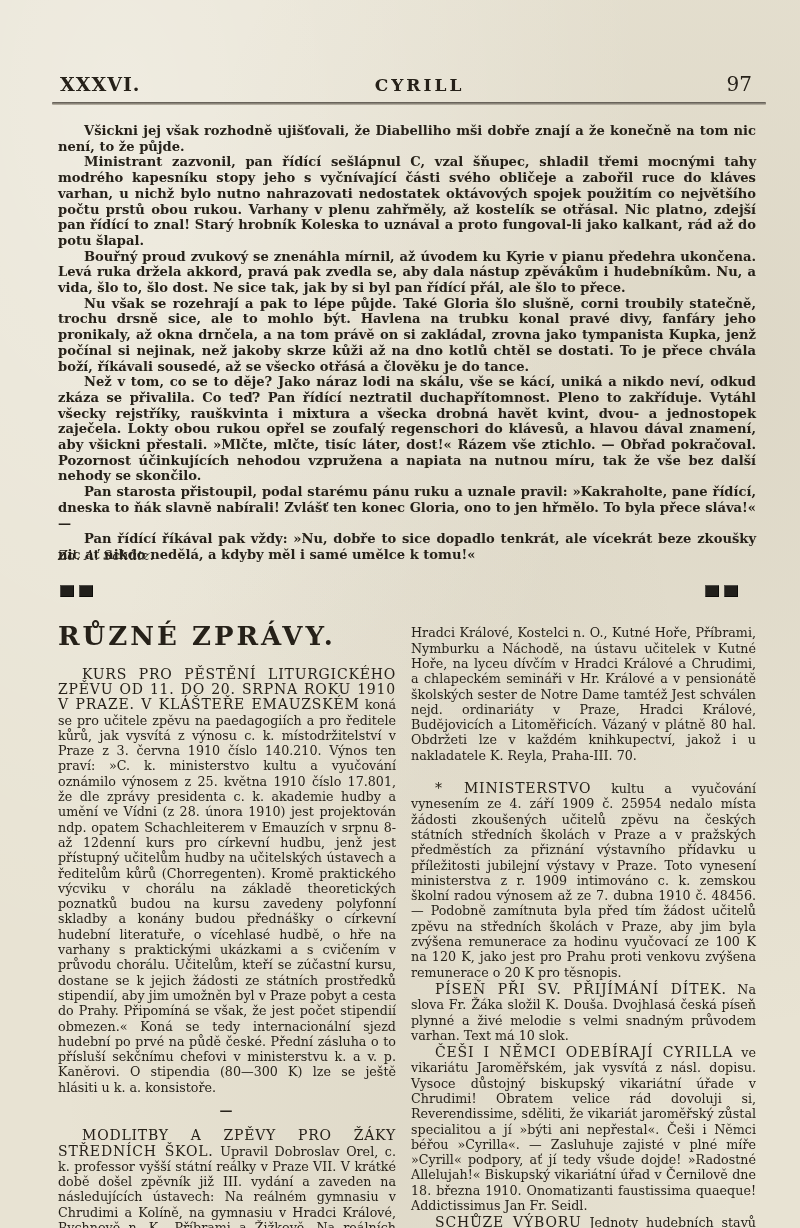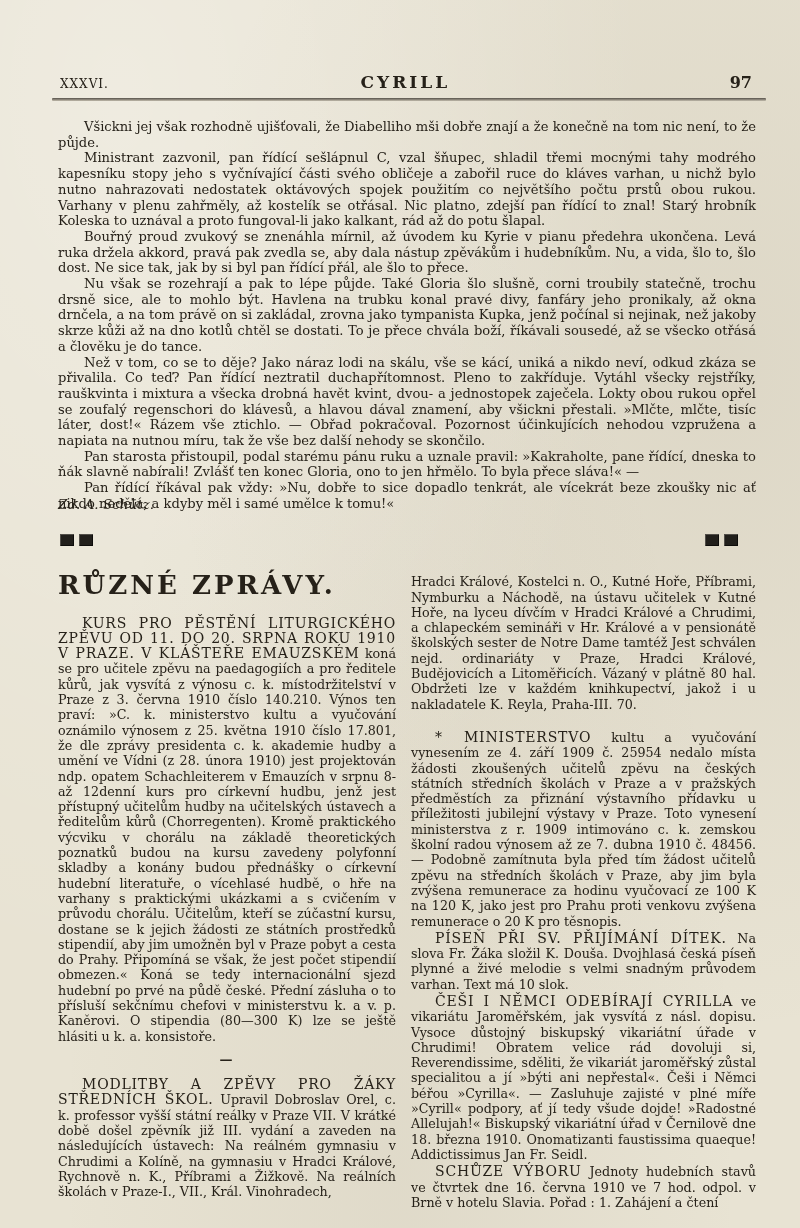--- a/index.html
+++ b/index.html
@@ -16,35 +16,35 @@
       radial-gradient(ellipse at 90% 30%, rgba(125,112,88,0.10), transparent 55%),
       radial-gradient(ellipse at 50% 95%, rgba(125,112,88,0.08), transparent 60%),
       #e8e3d3;
     box-sizing:border-box;
   }
   
   .hdr{
     display:flex;justify-content:space-between;align-items:baseline;
     padding:72px 48px 4px 60px;
   }
-  .hdr .vol{font-size:12px;font-weight:normal;letter-spacing:1px;}
+  .hdr .vol{font-size:19px;font-weight:bold;letter-spacing:1px;}
   .hdr .title{font-size:17px;font-weight:bold;letter-spacing:3px;transform:translateX(-14px);}
-  .hdr .pgnum{font-size:16px;font-weight:bold;}
+  .hdr .pgnum{font-size:20px;font-weight:normal;}
   .rule{
     height:3px;margin:2px 34px 0 52px;
     background:linear-gradient(to bottom,#57524a,#9d978a 70%,#c6c0b1);
     border-radius:1px;
   }
   
   .article{
     margin:18px 44px 0 58px;
     font-size:13.1px;line-height:15.7px;
     text-align:justify;
   }
-  .article p{margin:0;text-indent:26px;}
+  .article p{margin:0;text-indent:26px;font-weight:bold;}
   .signature{
     text-align:left;font-style:italic;font-size:13.5px;
     margin:-15px 26px 0 0;
   }
   
   .orn-row{
     display:flex;justify-content:space-between;
     margin:22px 62px 0 60px;
   }
   .orn-group{display:flex;gap:5px;}

